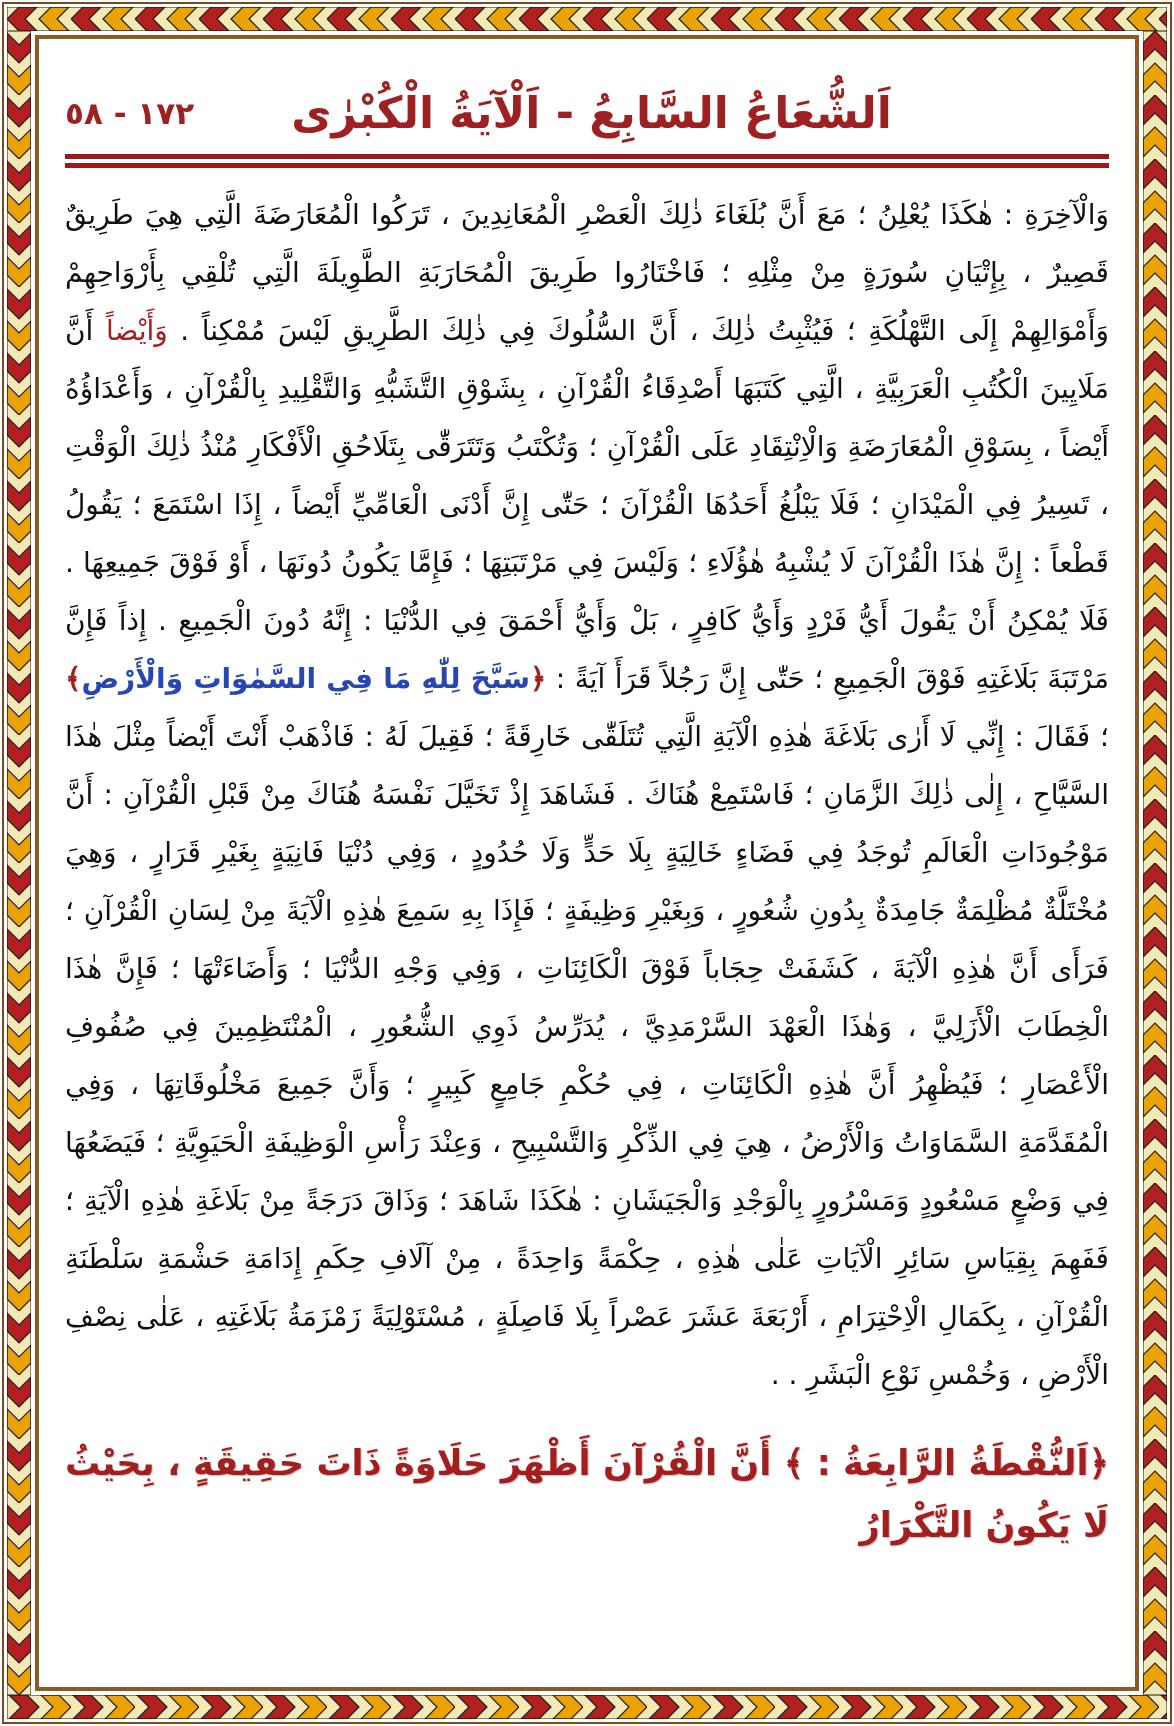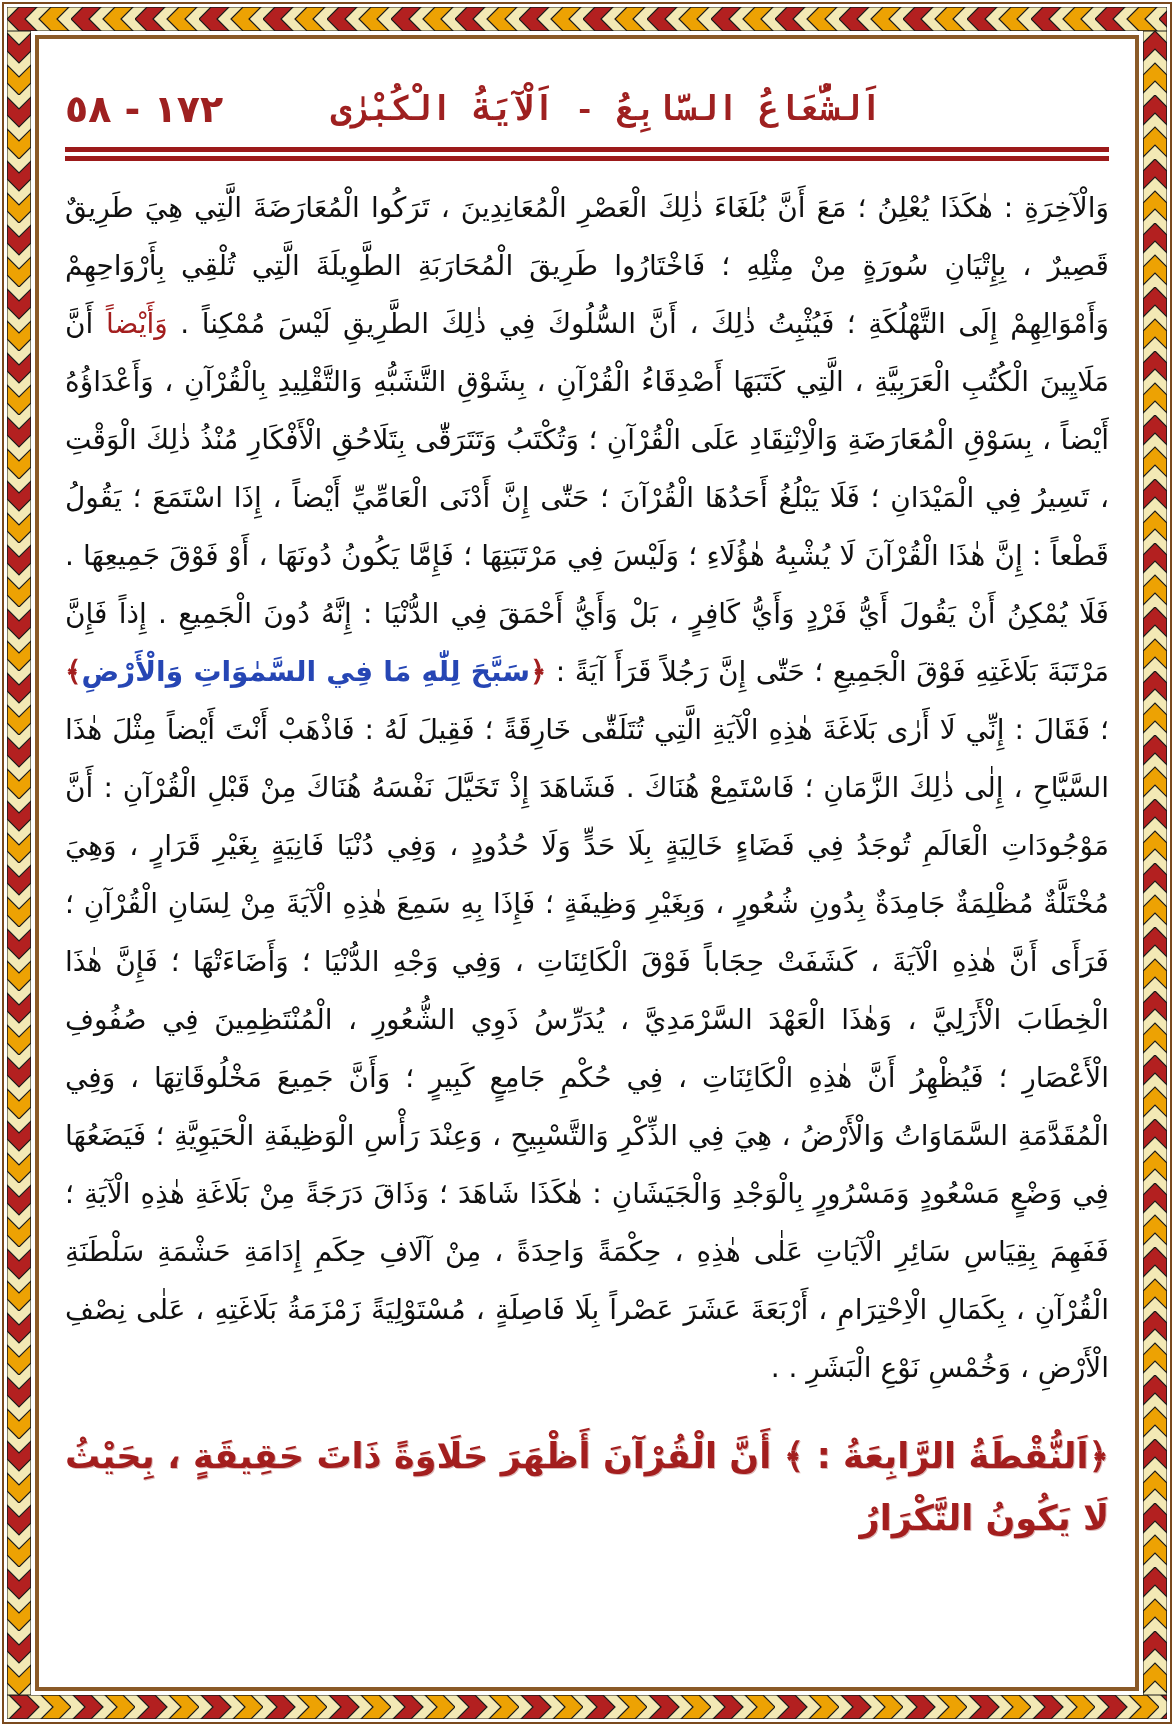--- a/index.html
+++ b/index.html
@@ -34,33 +34,32 @@
   }
   .header{
     display:grid;
     grid-template-columns:auto 1fr auto;
     align-items:center;
     margin-top:22px;
     direction:rtl;
   }
   .page-numbers{
     color:var(--heading-red,#9e2020);
-    font-size:38px;font-weight:bold;
+    font-size:31px;font-weight:bold;
     white-space:nowrap;
     letter-spacing:2px;
     text-align:right;
   }
   .page-title{
     color:var(--heading-red,#9e2020);
-    font-size:34px;font-weight:bold;
+    font-size:44px;font-weight:bold;
     text-align:right;
     justify-self:center;
     grid-column:2;
     white-space:nowrap;
-    font-family:Liberation Mono, monospace;
   }
   .header-spacer{width:120px;}
   .double-rule{
     margin-top:16px;
     height:4px;
     border-top:5px solid var(--rule-red,#9c1a1a);
     border-bottom:5px solid var(--rule-red,#9c1a1a);
   }
   .body-text{
     margin-top:18px;

